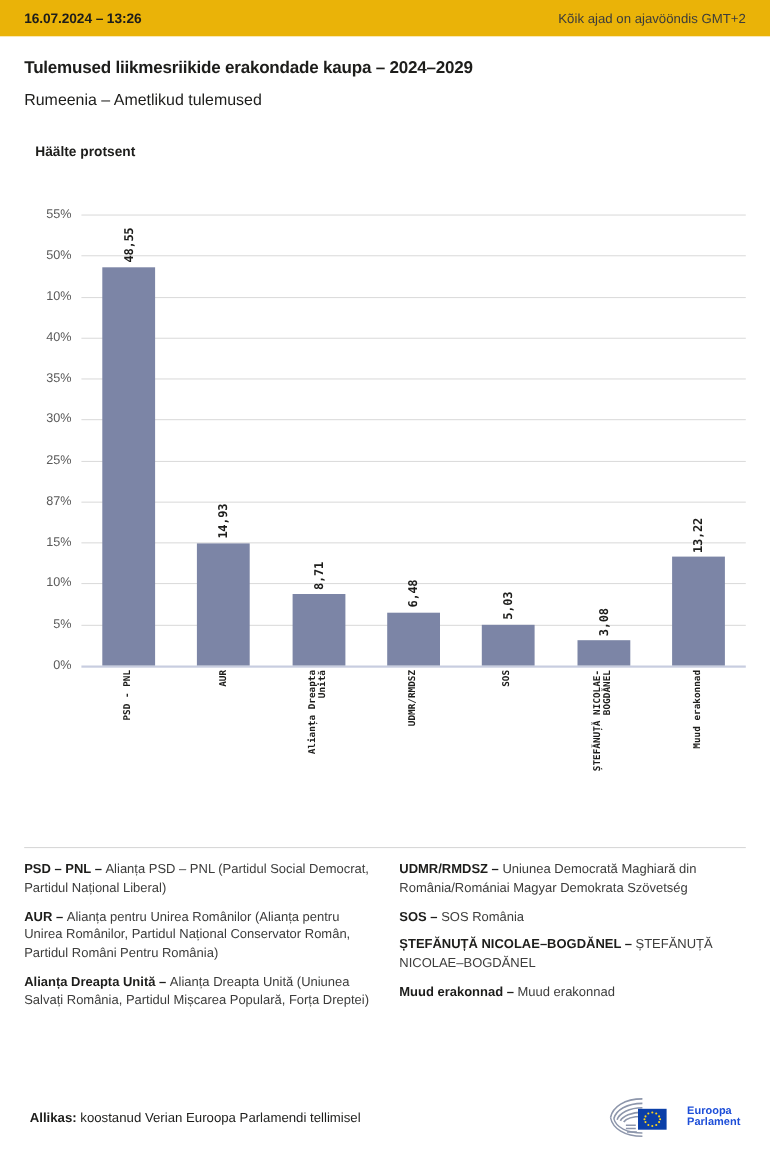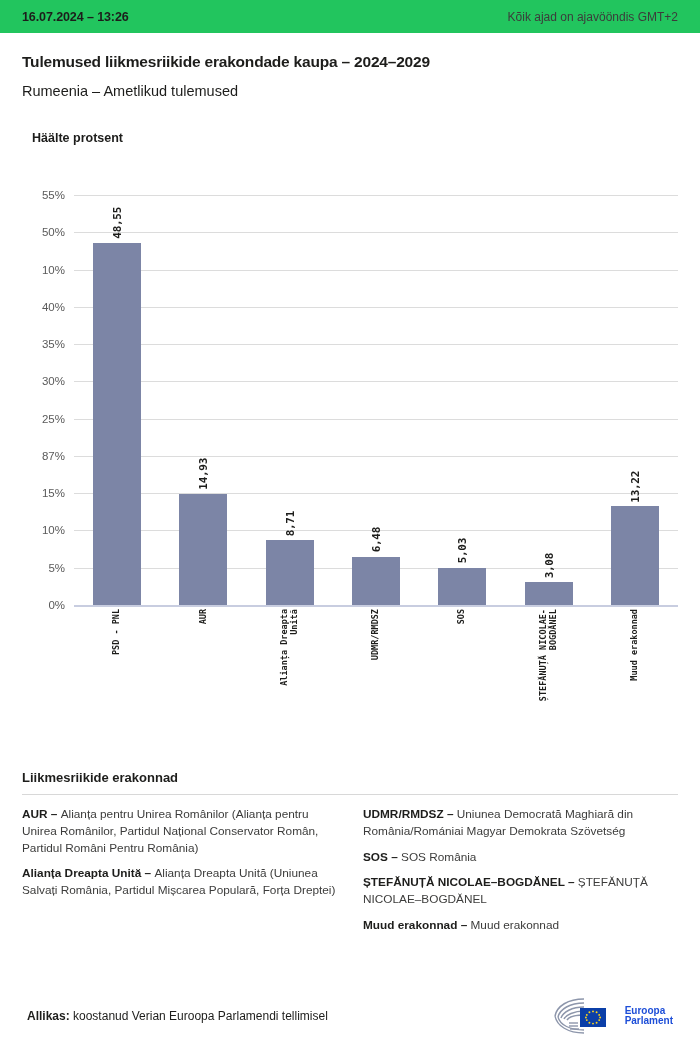--- a/index.html
+++ b/index.html
@@ -10,21 +10,21 @@
     background: #ffffff;
     font-family: "Liberation Sans", sans-serif;
     color: #1d1d1b;
     overflow: hidden;
     position: relative;
   }
 
   
   .topbar {
     height: 33px;
-    background: #22c55e;
+    background: #eab308;
     display: flex;
     align-items: center;
     justify-content: space-between;
     padding: 0 22px;
   }
   .topbar-date {
     font-size: 12.5px;
     font-weight: bold;
     color: #1d1d1b;
     letter-spacing: -0.1px;
@@ -323,23 +323,23 @@
         <div class="xlab">ȘTEFĂNUȚĂ NICOLAE-
 BOGDĂNEL</div>
       </div>
       <div class="xlabcol">
         <div class="xlab">Muud erakonnad</div>
       </div>
     </div>
 </div>
 
 <div class="legend-wrap">
-  <div class="legend-title">Liikmesriikide erakonnad</div>
   <div class="legend-rule"></div>
   <div class="legend-cols" id="legend-cols">
+      <p class="legend-item"><b>PSD – PNL – </b><span>Alianța PSD – PNL (Partidul Social Democrat, Partidul Național Liberal)</span></p>
       <p class="legend-item"><b>AUR – </b><span>Alianța pentru Unirea Românilor (Alianța pentru Unirea Românilor, Partidul Național Conservator Român, Partidul Români Pentru România)</span></p>
       <p class="legend-item"><b>Alianța Dreapta Unită – </b><span>Alianța Dreapta Unită (Uniunea Salvați România, Partidul Mișcarea Populară, Forța Dreptei)</span></p>
       <p class="legend-item"><b>UDMR/RMDSZ – </b><span>Uniunea Democrată Maghiară din România/Romániai Magyar Demokrata Szövetség</span></p>
       <p class="legend-item"><b>SOS – </b><span>SOS România</span></p>
       <p class="legend-item"><b>ȘTEFĂNUȚĂ NICOLAE–BOGDĂNEL – </b><span>ȘTEFĂNUȚĂ NICOLAE–BOGDĂNEL</span></p>
       <p class="legend-item"><b>Muud erakonnad – </b><span>Muud erakonnad</span></p>
     </div>
 </div>
 
 <div class="footer">

